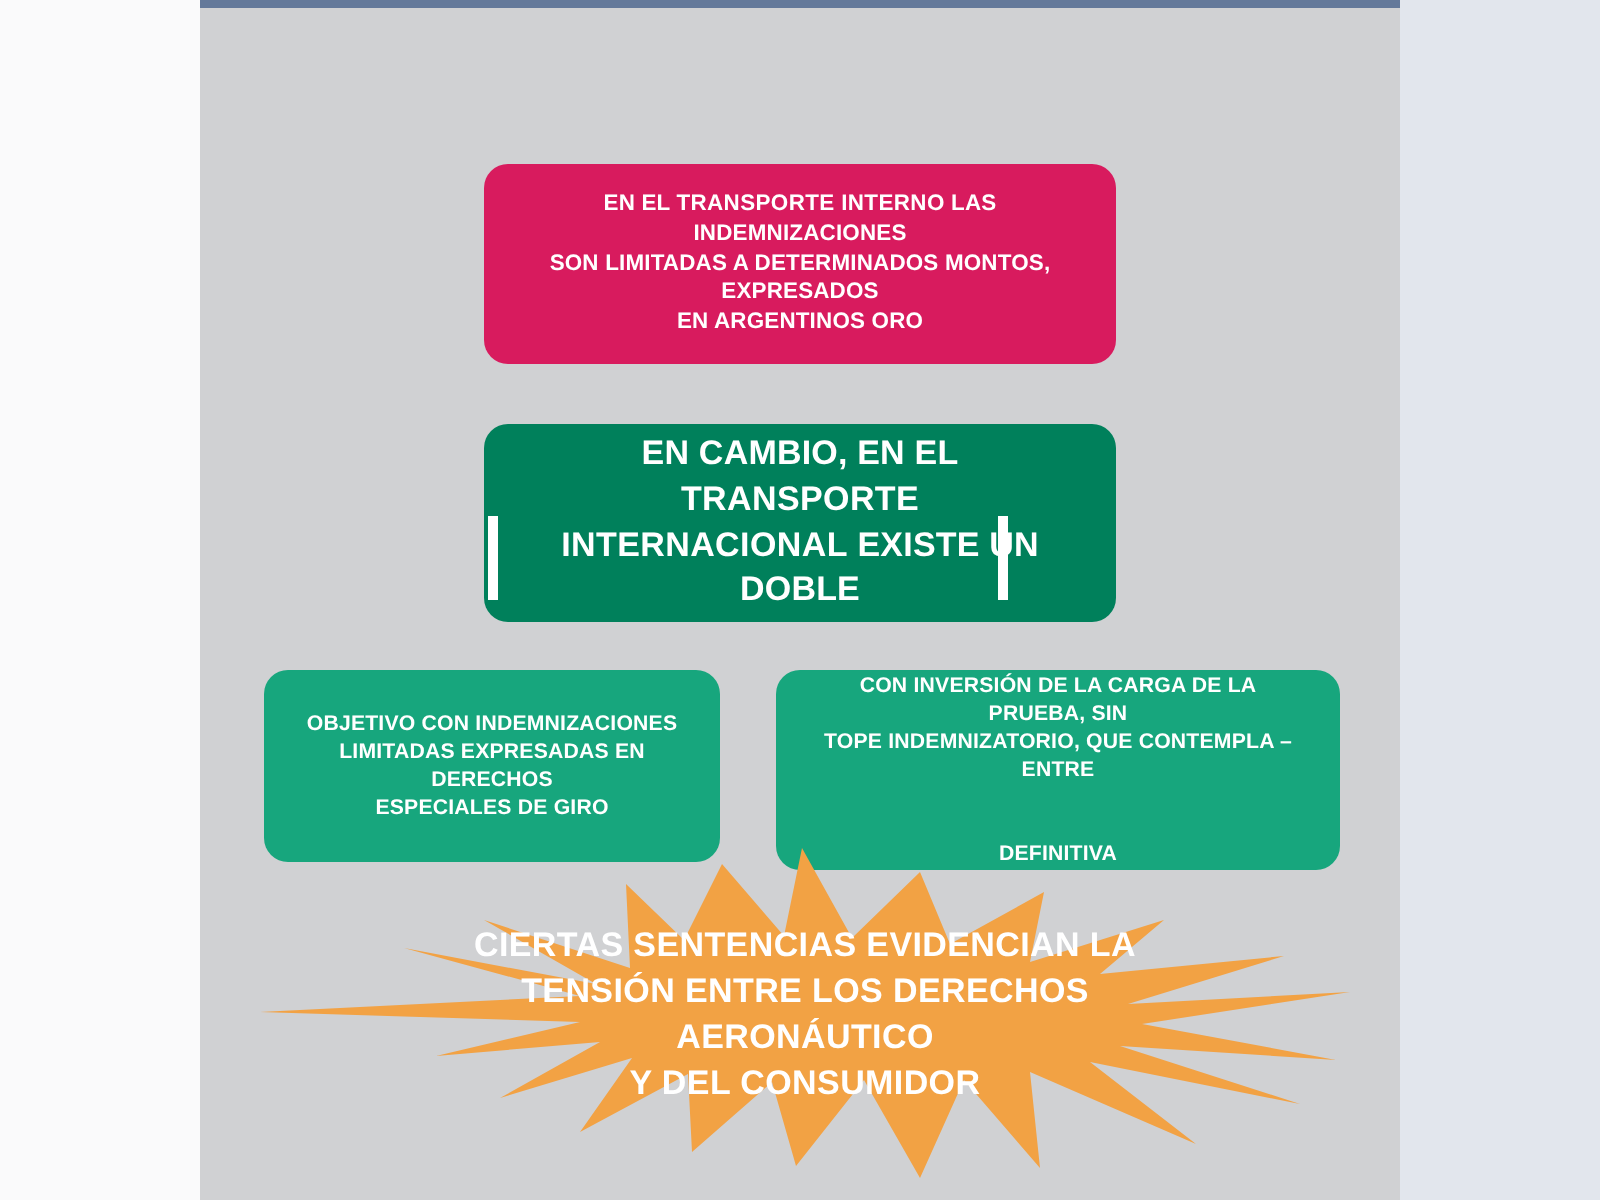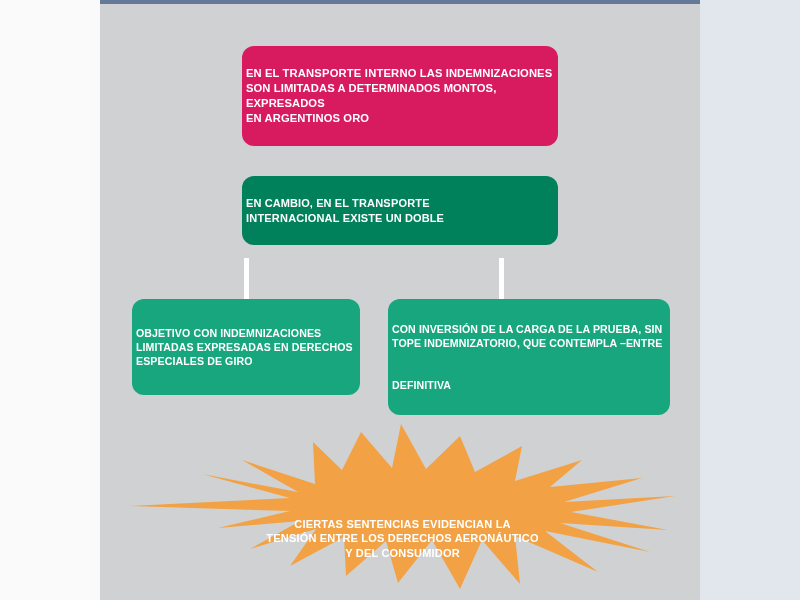--- a/index.html
+++ b/index.html
@@ -48,58 +48,60 @@
     height: 600px;
     background: #d0d1d3;
     border-top: 4px solid #64799a;
   }
 
   .node {
     position: absolute;
     display: flex;
     align-items: center;
     justify-content: center;
+    text-align: center;
     color: #ffffff;
     border-radius: 12px;
-    padding: 8px 4px;
+    padding: 8px 18px;
     line-height: 1.33;
     letter-spacing: 0.1px;
     text-transform: uppercase;
     font-weight: 600;
     font-stretch: condensed;
+    margin-top: 36px;
   }
 
   .node .txt { display: block; width: 100%; }
   .node .txt b { font-weight: 900; letter-spacing: 0.2px; }
 
   
   #node-internal {
     left: 142px;  top: 42px;
     width: 316px; height: 100px;
     background: #d81b5e;
     font-size: 11.2px;
   }
 
   #node-international {
     left: 142px;  top: 172px;
-    width: 316px; height: 69px;
+    width: 316px; height: 99px;
     background: #00805b;
-    font-size: 11px;
+    font-size: 17px;
   }
 
   #node-objective {
     left: 32px;   top: 295px;
     width: 228px; height: 96px;
     background: #17a67d;
     font-size: 10.6px;
   }
 
   #node-burden {
     left: 288px;  top: 295px;
-    width: 282px; height: 116px;
+    width: 282px; height: 100px;
     background: #17a67d;
     font-size: 10.6px;
   }
 
   
   .connector {
     position: absolute;
     width: 5px;
     background: #ffffff;
   }
@@ -120,28 +122,27 @@
     width: 100%;
     height: 100%;
   }
   #node-burst-text {
     position: absolute;
     left: 0; right: 0;
     top: 50%;
     transform: translateY(-50%);
     text-align: center;
     color: #ffffff;
-    font-size: 11px;
+    font-size: 17px;
     font-weight: 900;
     line-height: 1.36;
     text-transform: uppercase;
     letter-spacing: 0.2px;
     font-stretch: condensed;
     padding: 0 70px;
-    margin-top: 32px;
   }
 </style>
 </head>
 <body>
 
 <div id="slide-root">
 
   <div id="left-margin"></div>
   <div id="right-margin"></div>
 

